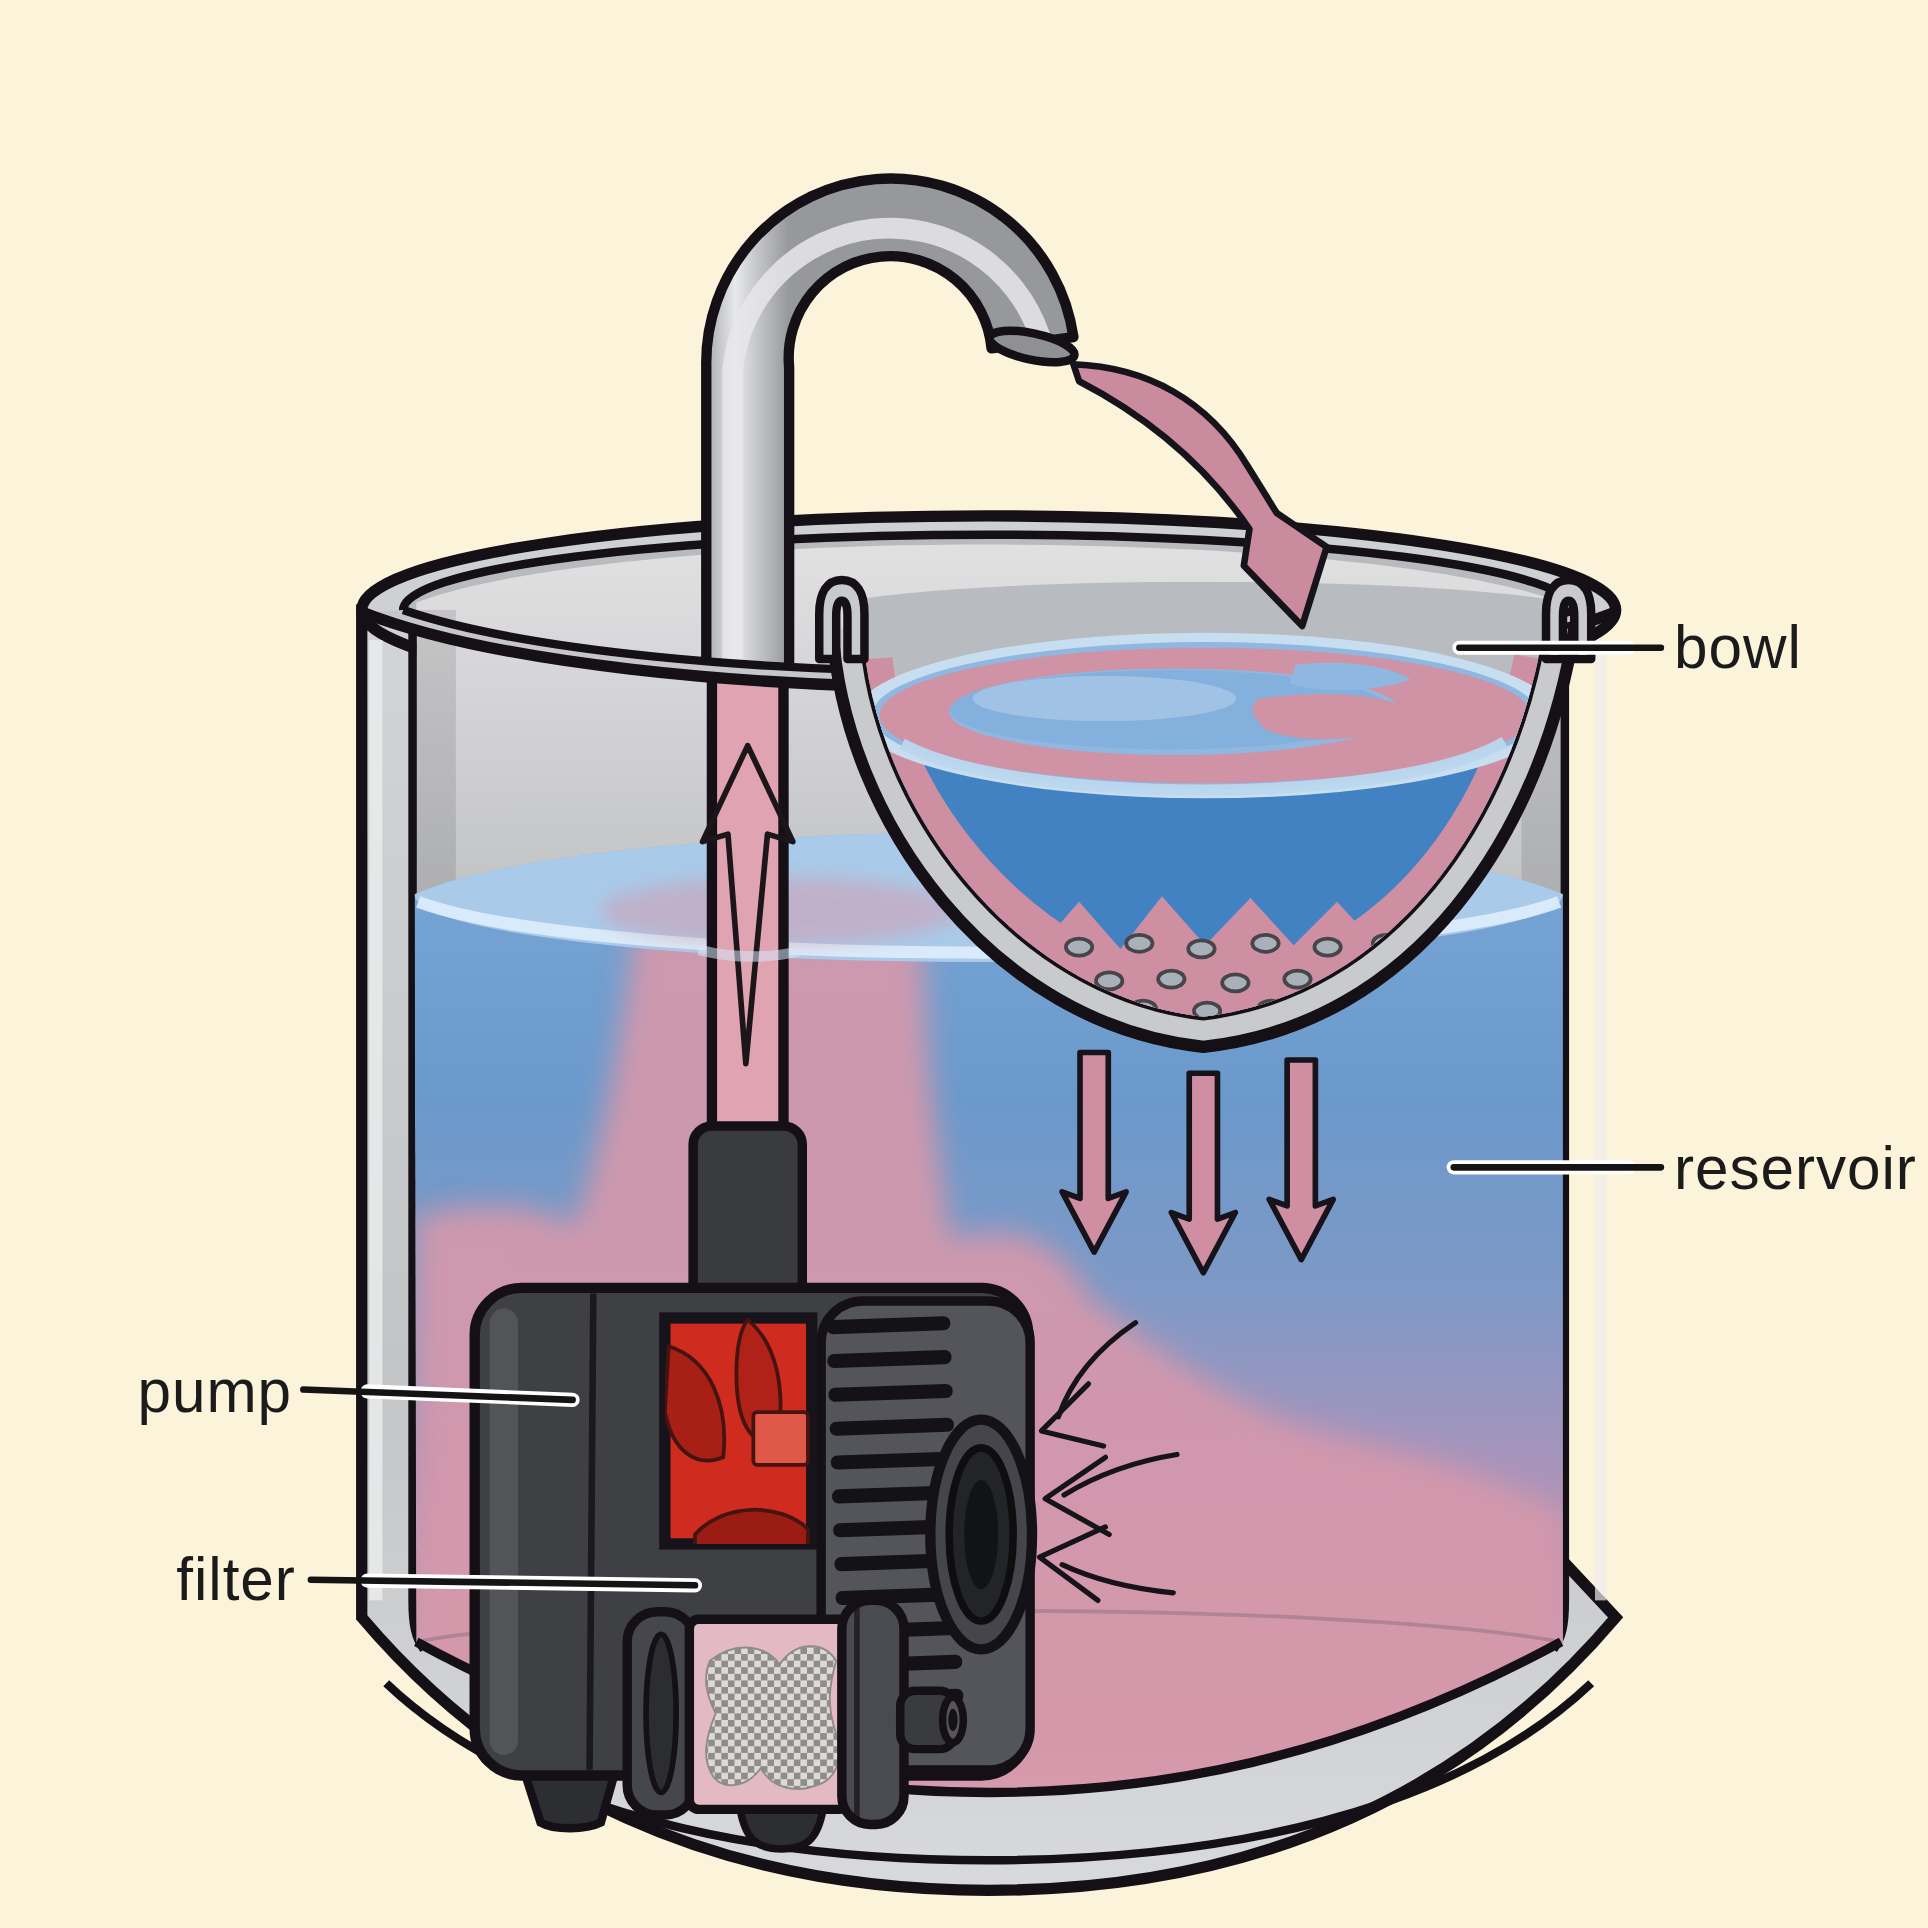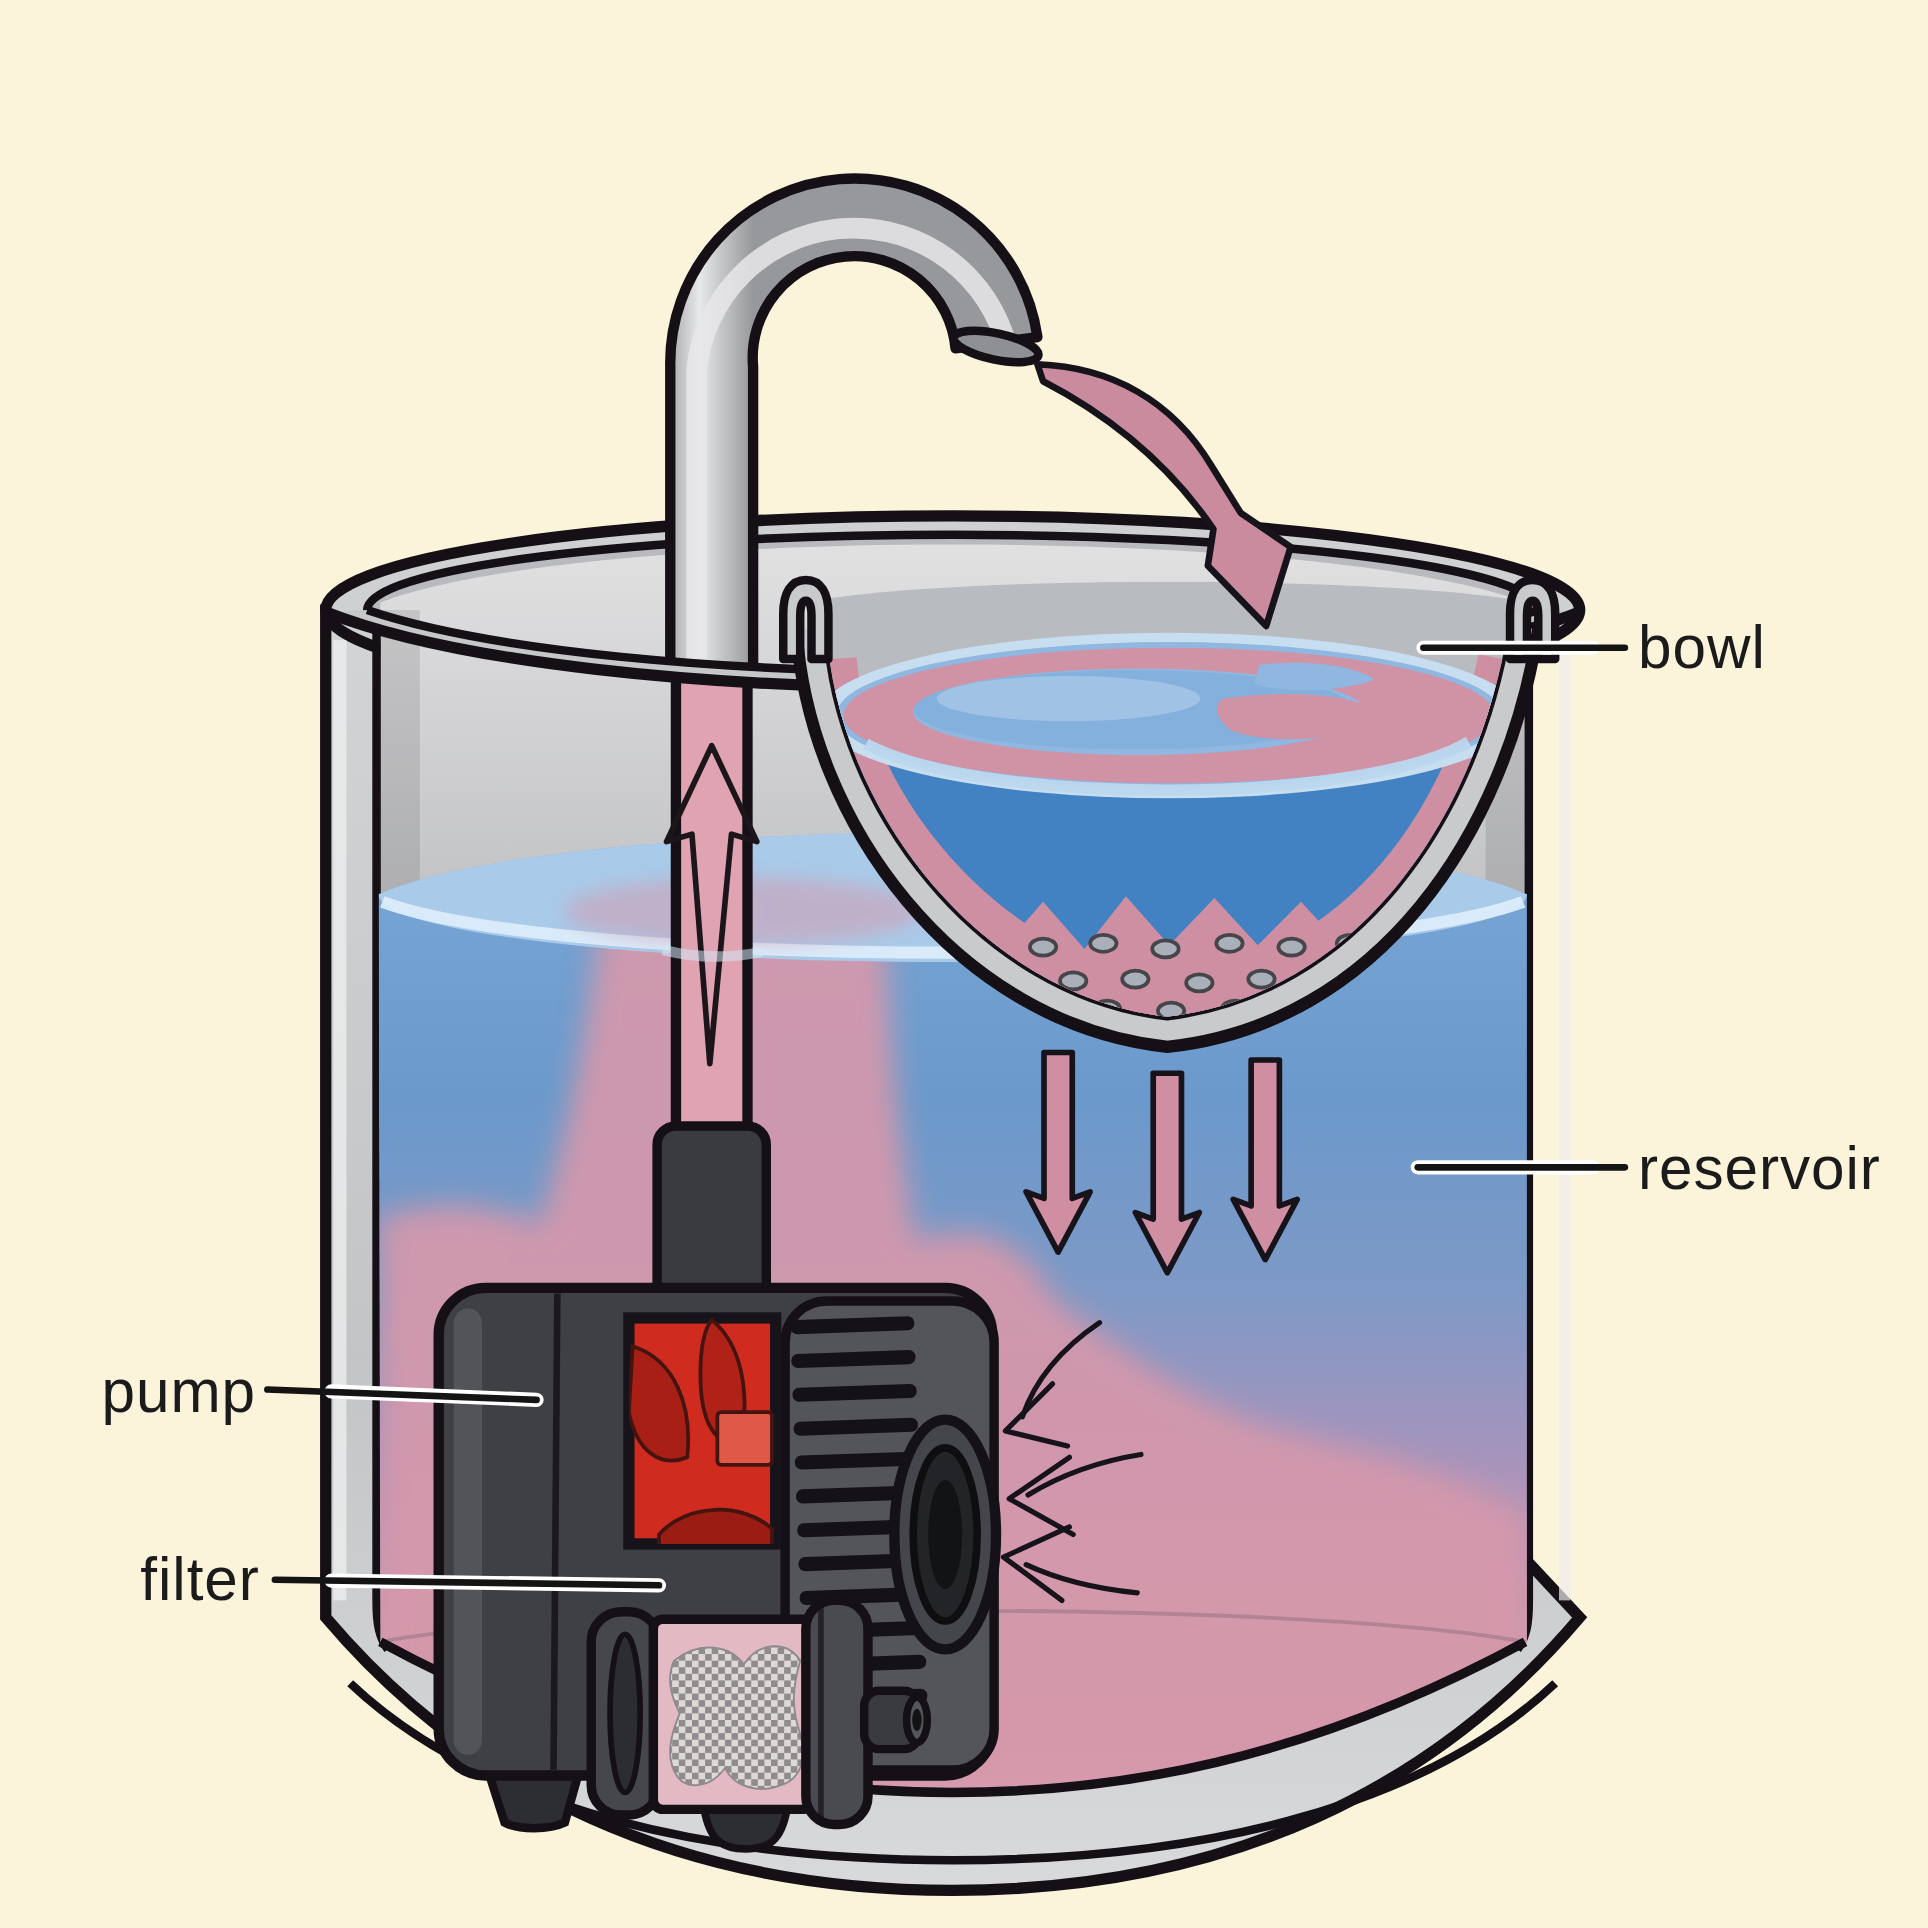--- a/index.html
+++ b/index.html
@@ -1,16 +1,16 @@
 <!DOCTYPE html>
 <html style="font-size:15px"><head>
 <meta charset="utf-8">
 <style>
   html,body{margin:0;padding:0;background:#fbf3da;width:1928px;height:1928px;overflow:hidden;}
-  .stage{position:relative;width:1726px;height:1928px;}
+  .stage{position:relative;width:1726px;height:1928px;margin-left:36px;}
   svg{display:block;}
   .label-text{
     font-family:"Liberation Sans", sans-serif;
     font-size:64px;
     fill:#1b1b1b;
     letter-spacing:1px;
   }
 </style>
 </head>
 <body>

